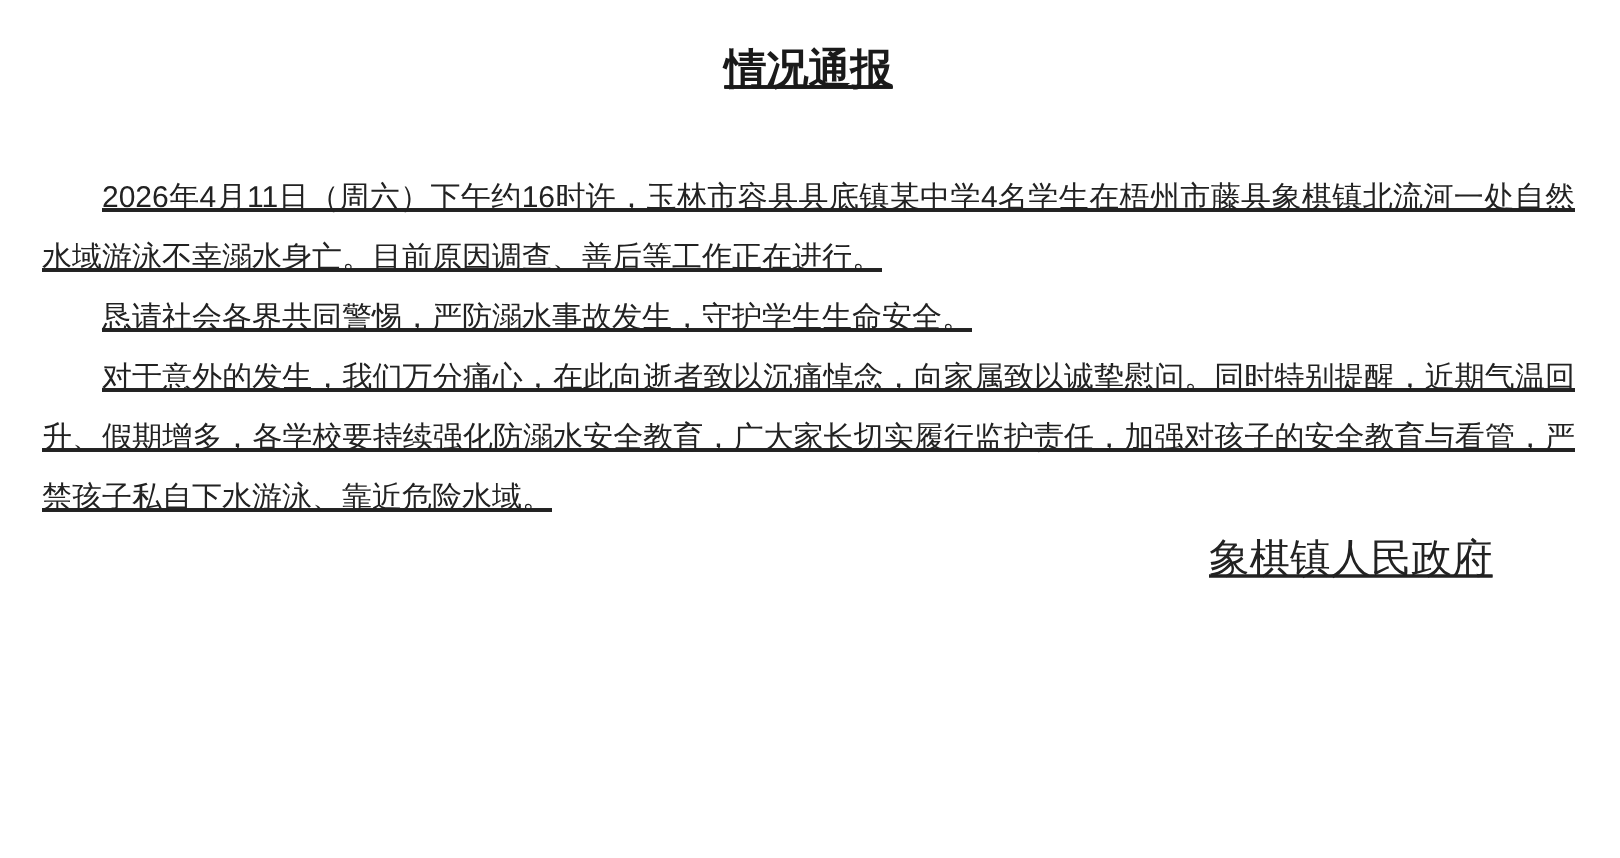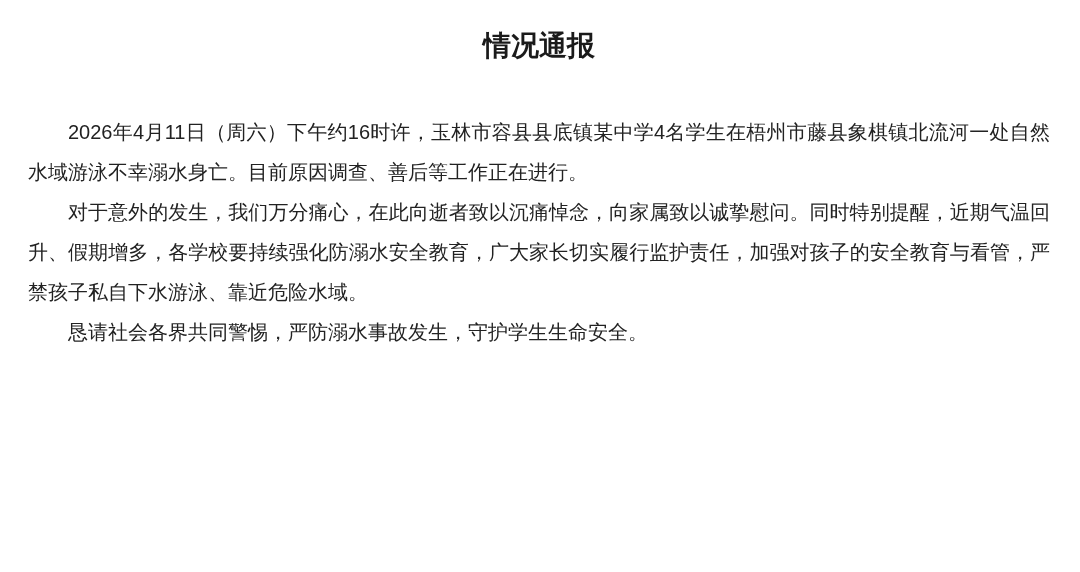--- a/index.html
+++ b/index.html
@@ -1,15 +1,15 @@
 <!DOCTYPE html>
 <html><head>
 <meta charset="utf-8">
 <style>
-  * { margin: 0; padding: 0; box-sizing: border-box; }
+  * { margin: 0; padding: 0; box-sizing: border-box; text-decoration: underline; }
 
   html, body {
     background: #ffffff;
     font-family: "Liberation Sans", "DejaVu Sans", sans-serif;
   }
 
   .page {
     position: relative;
     width: 1080px;
     height: 572px;
@@ -54,22 +54,23 @@
 </style>
 </head>
 <body>
 
 <div class="page">
 
   <h1 class="doc-title">情况通报</h1>
 
   <div class="doc-body">
     <p>2026年4月11日（周六）下午约16时许，玉林市容县县底镇某中学4名学生在梧州市藤县象棋镇北流河一处自然水域游泳不幸溺水身亡。目前原因调查、善后等工作正在进行。</p>
+    <p>恳请社会各界共同警惕，严防溺水事故发生，守护学生生命安全。</p>
     <p>对于意外的发生，我们万分痛心，在此向逝者致以沉痛悼念，向家属致以诚挚慰问。同时特别提醒，近期气温回升、假期增多，各学校要持续强化防溺水安全教育，广大家长切实履行监护责任，加强对孩子的安全教育与看管，严禁孩子私自下水游泳、靠近危险水域。</p>
-    <p>恳请社会各界共同警惕，严防溺水事故发生，守护学生生命安全。</p>
   </div>
 
   <div class="signature-block">
     <div class="signature-inner">
+      <div>象棋镇人民政府</div>
     </div>
   </div>
 
 </div>
 
 </body></html>

